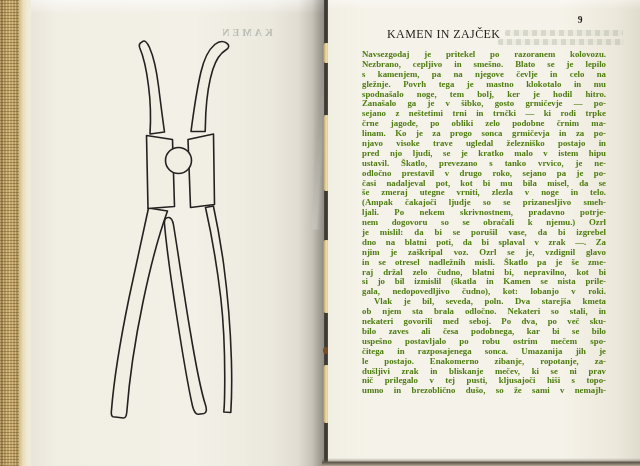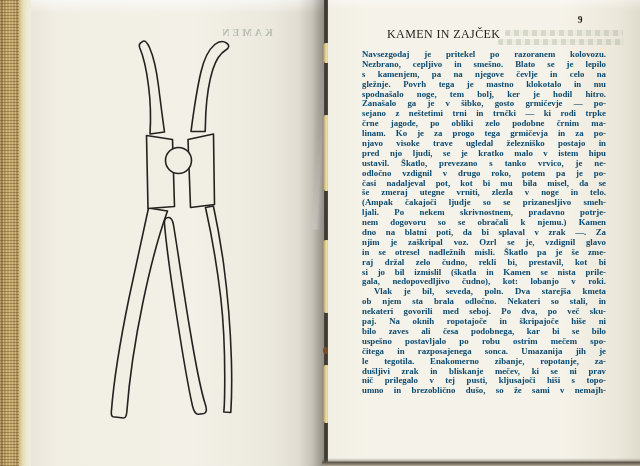--- a/index.html
+++ b/index.html
@@ -84,21 +84,21 @@
     font-weight:normal;font-size:12px;letter-spacing:.4px;color:#211d19;white-space:nowrap;margin-left:8px;
   }
   .bleed-smudge{
     position:absolute;height:6px;border-radius:2px;filter:blur(.5px);opacity:.8;
     background:repeating-linear-gradient(90deg, rgba(152,163,138,.4) 0 5px, rgba(152,163,138,.08) 5px 9px);
   }
   .bleed-smudge.b1{left:505px;top:30px;width:118px;}
   .bleed-smudge.b2{left:498px;top:39px;width:126px;}
   .body-text{
     position:absolute;left:362px;top:50px;width:244px;
-    color:#0c4a6e;
+    color:#4d7c0f;
   }
   .tline{
     height:9.9px;line-height:9.9px;font-size:8.8px;font-weight:bold;
     text-align:justify;text-align-last:justify;white-space:nowrap;
   }
   .tline.indent{padding-left:12px;}
 </style>
 </head>
 <body>
 
@@ -144,43 +144,43 @@
 
   <div class="body-text">
       <div class="tline">Navsezgodaj je pritekel po razoranem kolovozu.</div>
       <div class="tline">Nezbrano, cepljivo in smešno. Blato se je lepilo</div>
       <div class="tline">s kamenjem, pa na njegove čevlje in celo na</div>
       <div class="tline">gležnje. Povrh tega je mastno klokotalo in mu</div>
       <div class="tline">spodnašalo noge, tem bolj, ker je hodil hitro.</div>
       <div class="tline">Zanašalo ga je v šibko, gosto grmičevje — po-</div>
       <div class="tline">sejano z neštetimi trni in trnčki — ki rodi trpke</div>
       <div class="tline">črne jagode, po obliki zelo podobne črnim ma-</div>
-      <div class="tline">linam. Ko je za progo tega grmičevja in za po-</div>
+      <div class="tline">linam. Ko je za progo sonca grmičevja in za po-</div>
       <div class="tline">njavo visoke trave ugledal železniško postajo in</div>
       <div class="tline">pred njo ljudi, se je kratko malo v istem hipu</div>
       <div class="tline">ustavil. Škatlo, prevezano s tanko vrvico, je ne-</div>
-      <div class="tline">odločno vzdignil v drugo roko, potem pa je po-</div>
+      <div class="tline">odločno prestavil v drugo roko, sejano pa je po-</div>
       <div class="tline">časi nadaljeval pot, kot bi mu bila misel, da se</div>
       <div class="tline">še zmeraj utegne vrniti, zlezla v noge in telo.</div>
       <div class="tline">(Ampak čakajoči ljudje so se prizanesljivo smeh-</div>
       <div class="tline">ljali. Po nekem skrivnostnem, pradavno potrje-</div>
-      <div class="tline">nem dogovoru so se obračali k njemu.) Kamen</div>
+      <div class="tline">nem dogovoru so se obračali k njemu.) Ozrl</div>
+      <div class="tline">je mislil: da bi se porušil vase, da bi izgrebel</div>
       <div class="tline">dno na blatni poti, da bi splaval v zrak —. Za</div>
       <div class="tline">njim je zaškripal voz. Ozrl se je, vzdignil glavo</div>
       <div class="tline">in se otresel nadležnih misli. Škatlo pa je še zme-</div>
-      <div class="tline">raj držal zelo čudno, rekli bi, prestavil, kot bi</div>
+      <div class="tline">raj držal zelo čudno, blatni bi, nepravilno, kot bi</div>
       <div class="tline">si jo bil izmislil (škatla in Kamen se nista prile-</div>
       <div class="tline">gala, nedopovedljivo čudno), kot: lobanjo v roki.</div>
       <div class="tline indent">Vlak je bil, seveda, poln. Dva starejša kmeta</div>
       <div class="tline">ob njem sta brala odločno. Nekateri so stali, in</div>
       <div class="tline">nekateri govorili med seboj. Po dva, po več sku-</div>
-      <div class="tline">paj. Na oknih ropotajoče in škripajoče hiše ni</div>
       <div class="tline">bilo zaves ali česa podobnega, kar bi se bilo</div>
       <div class="tline">uspešno postavljalo po robu ostrim mečem spo-</div>
       <div class="tline">čitega in razposajenega sonca. Umazanija jih je</div>
-      <div class="tline">le tegotila. Enakomerno zibanje, ropotanje, za-</div>
+      <div class="tline">le postajo. Enakomerno zibanje, ropotanje, za-</div>
       <div class="tline">dušljivi zrak in bliskanje mečev, ki se ni prav</div>
       <div class="tline">nič prilegalo v tej pusti, kljusajoči hiši s topo-</div>
       <div class="tline">umno in brezoblično dušo, so že sami v nemajh-</div>
     </div>
 
   <div class="bottom-edge"></div>
 </div>
 
 </body></html>

